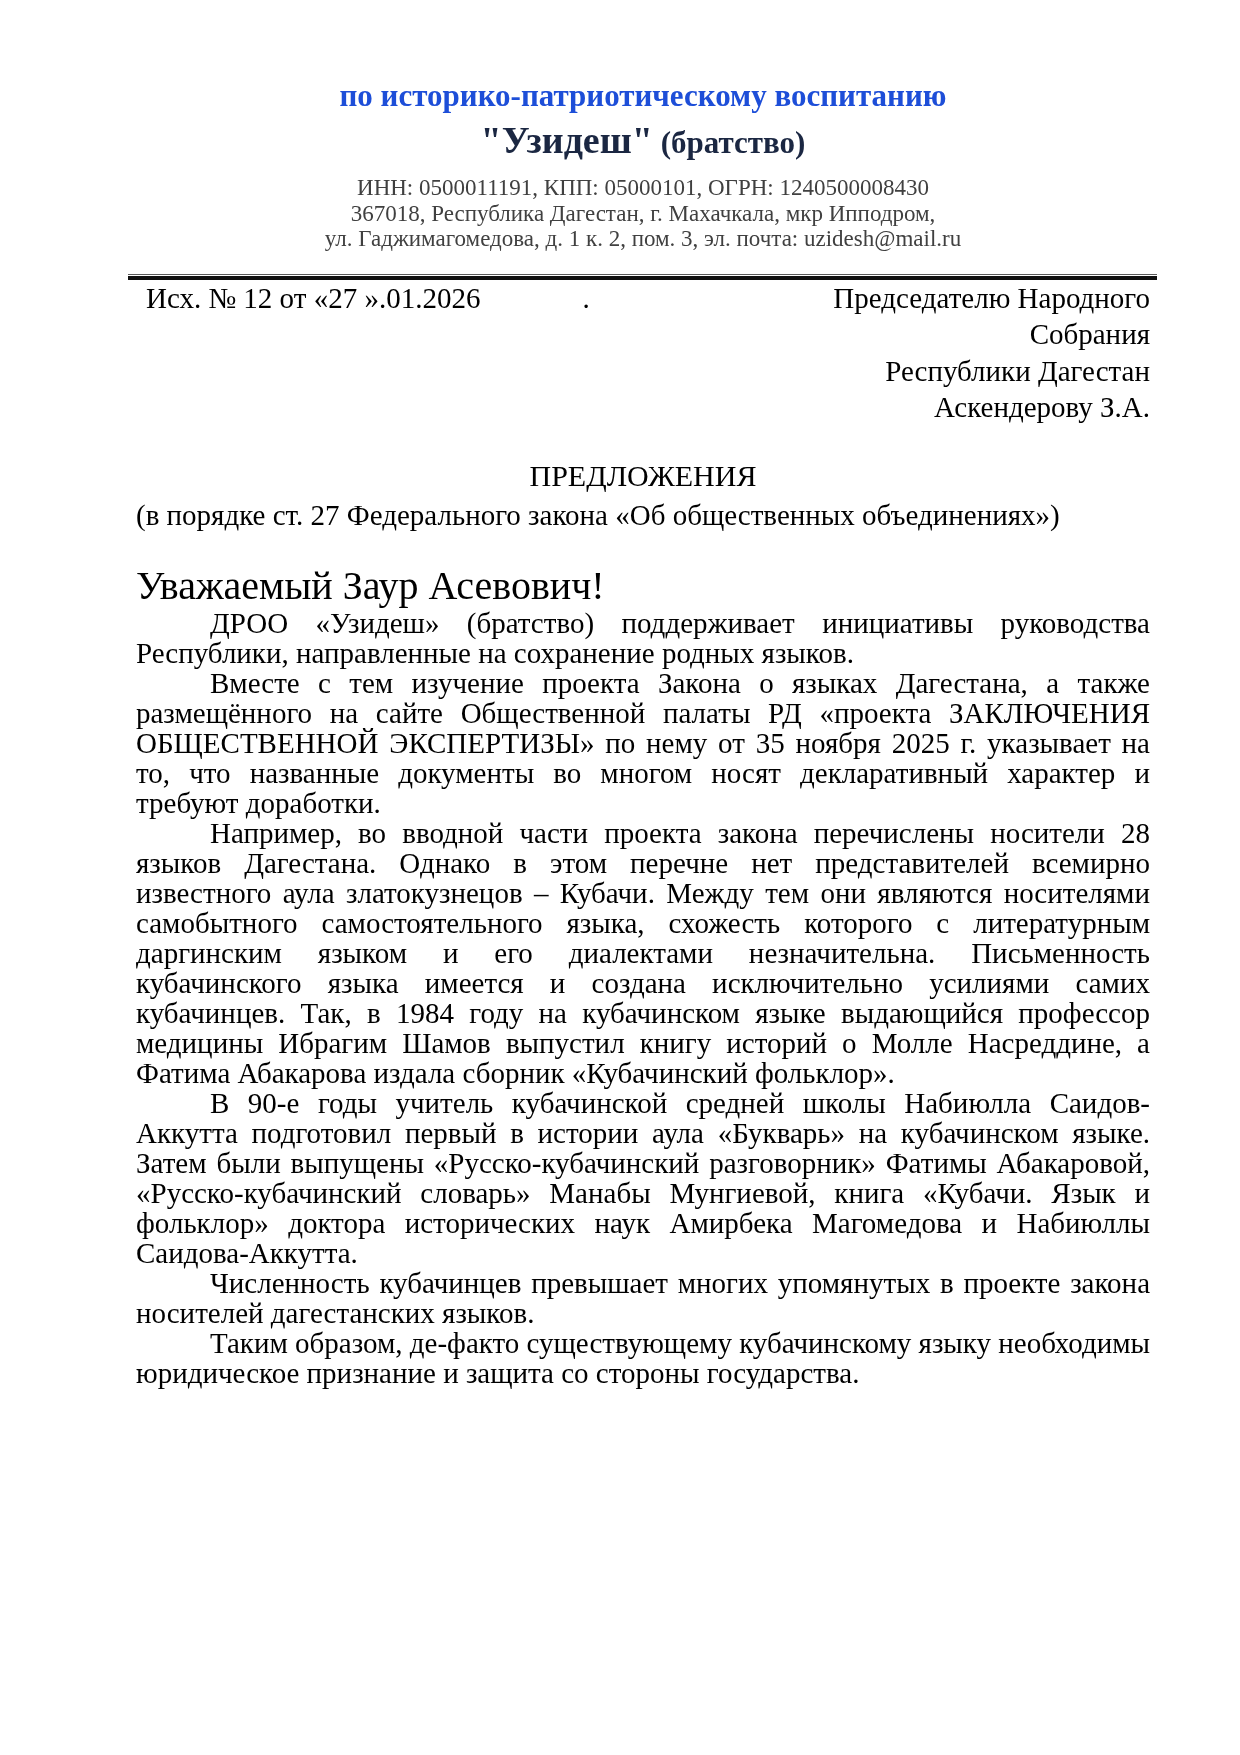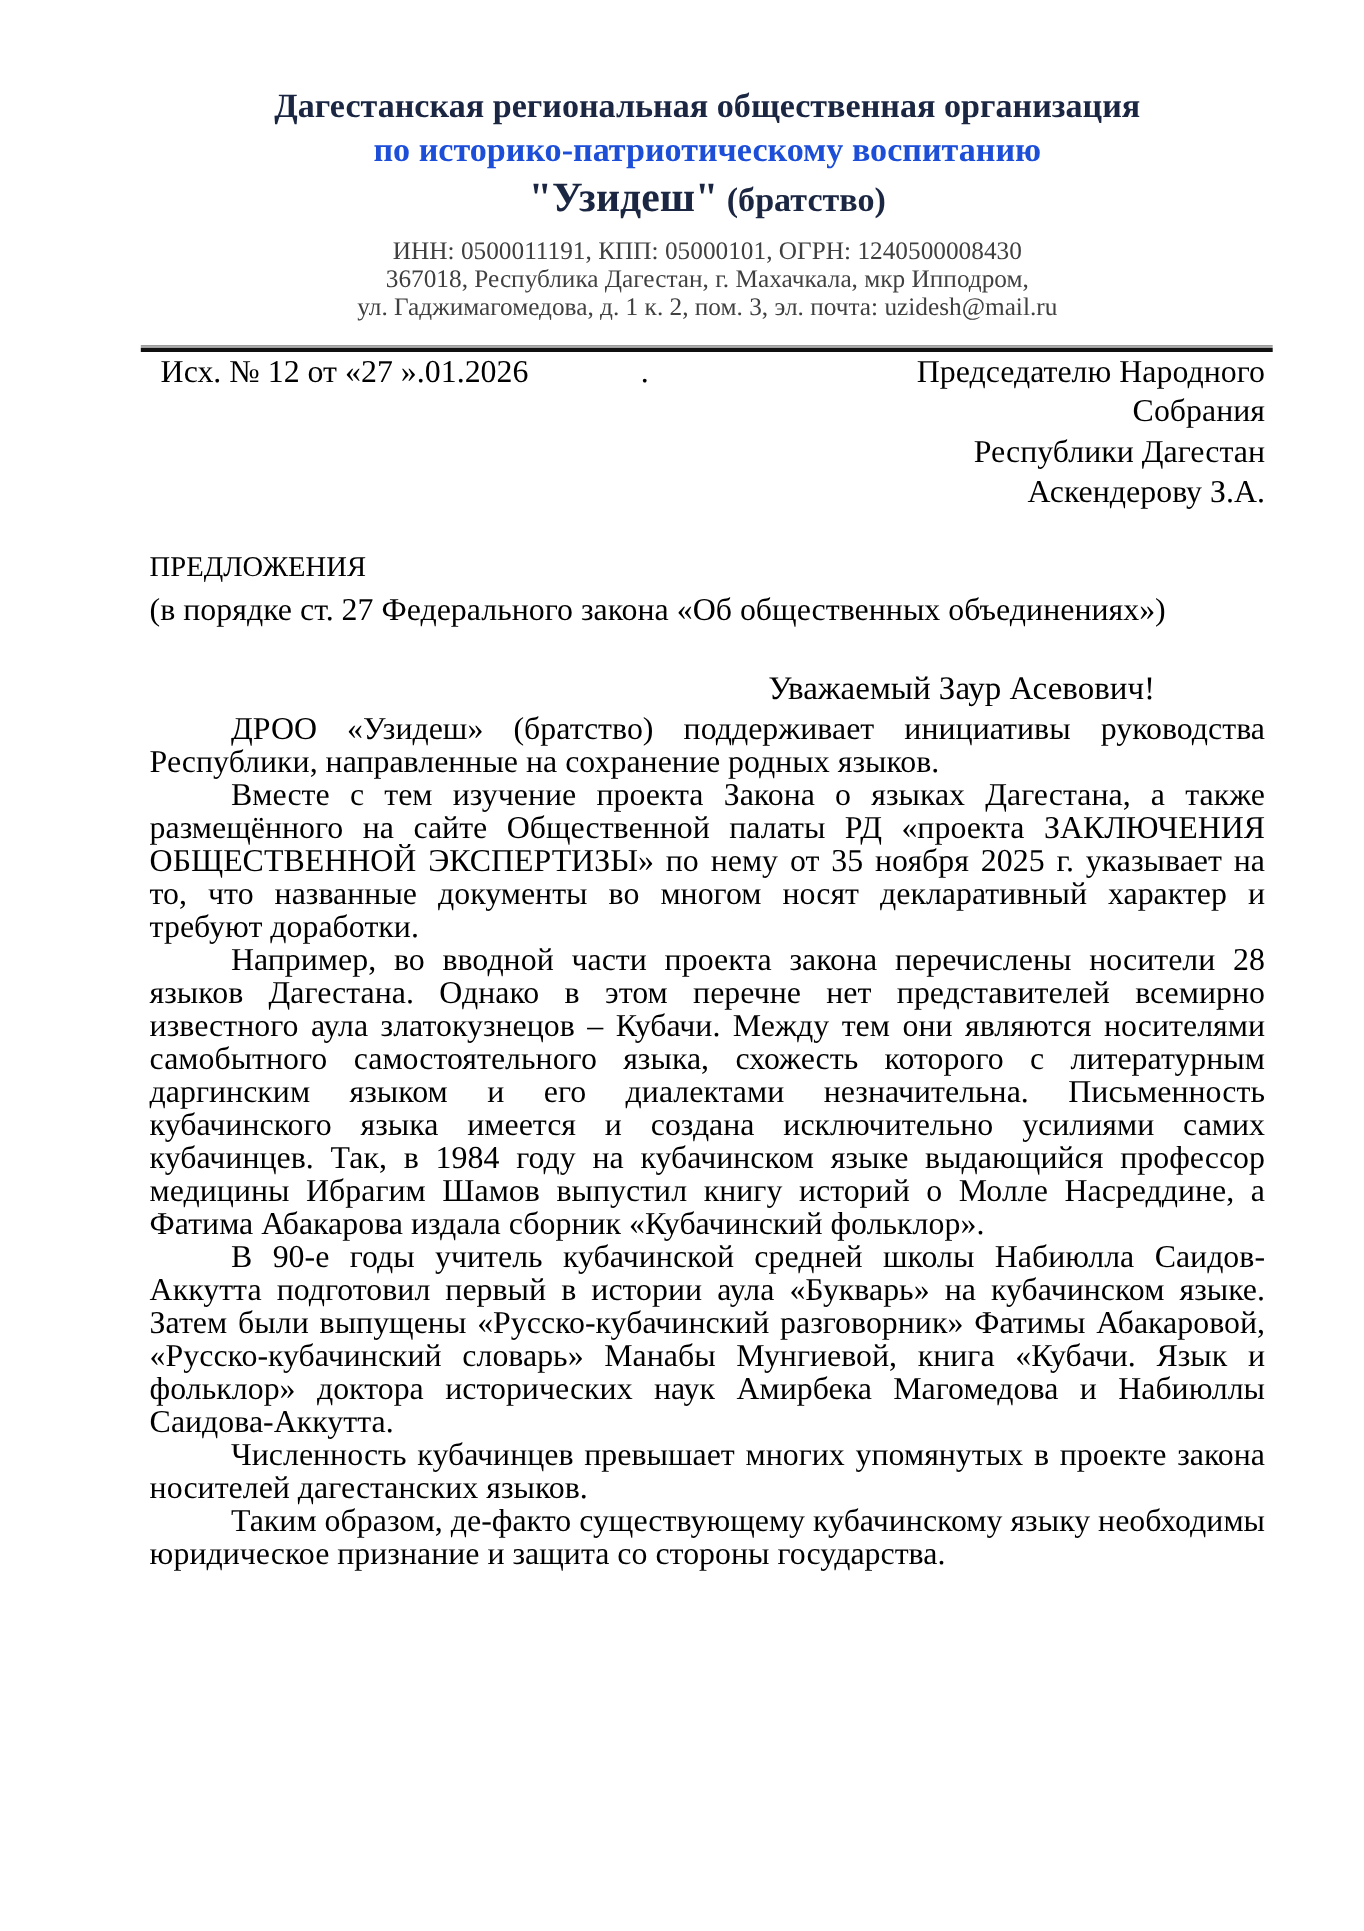--- a/index.html
+++ b/index.html
@@ -76,54 +76,54 @@
   }
   .recipient-block {
     text-align: right;
     white-space: nowrap;
   }
   
   .subject {
     margin-top: 30px;
   }
   .subject-title {
-    font-size: 26px;
+    font-size: 30px;
     line-height: 40px;
+    text-align: center;
   }
   .subject-subtitle {
     font-size: 29px;
     line-height: 38px;
   }
   
   .salutation {
     margin-top: 34px;
-    text-align: right;
+    text-align: left;
     padding-right: 100px; 
-    font-size: 30px;
+    font-size: 40px;
     line-height: 36.5px;
   }
   
   .letter-body {
     margin-top: 4px;
     font-size: 29px;
     line-height: 30px;
     text-align: justify;
   }
   .letter-body p {
     margin: 0;
     text-indent: 74px;
   }
 </style>
 </head>
 <body>
 
 <div class="page">
 
   <header class="letterhead">
-    <div class="org-line" style="color: rgb(27, 39, 66);">Дагестанская региональная общественная организация</div>
     <div class="org-line" style="color: #1d4ed8;">по историко-патриотическому воспитанию</div>
     <div class="org-name-line" style="color: rgb(27, 39, 66);"><span class="org-name-main">"Узидеш"</span><span class="org-name-suffix"> (братство)</span></div>
     <div class="req-block">
       <div class="req-line">ИНН: 0500011191, КПП: 05000101, ОГРН: 1240500008430</div>
       <div class="req-line">367018, Республика Дагестан, г. Махачкала, мкр Ипподром,</div>
       <div class="req-line">ул. Гаджимагомедова, д. 1 к. 2, пом. 3, эл. почта: uzidesh@mail.ru</div>
     </div>
   </header>
 
   <div class="rule"></div>

